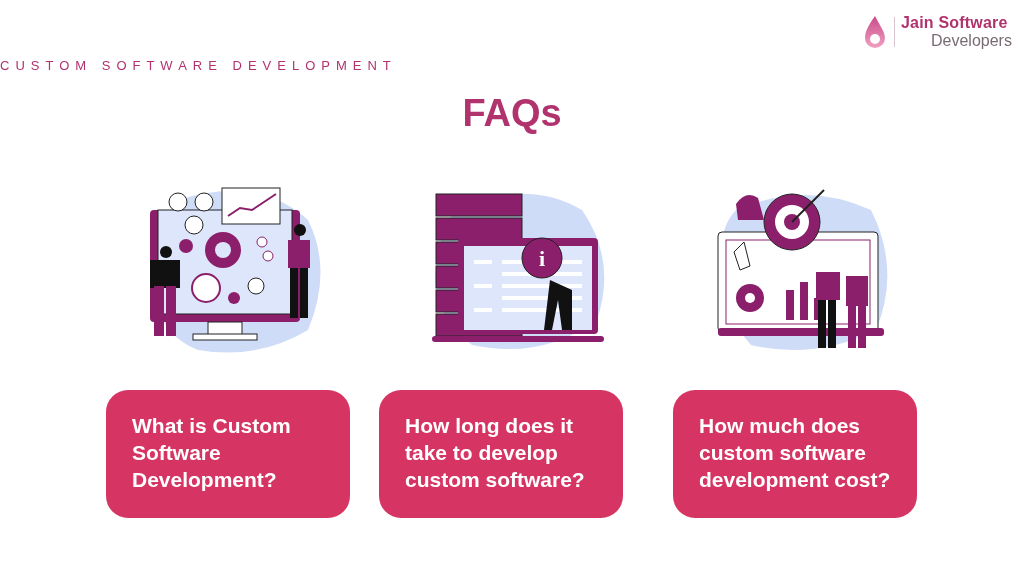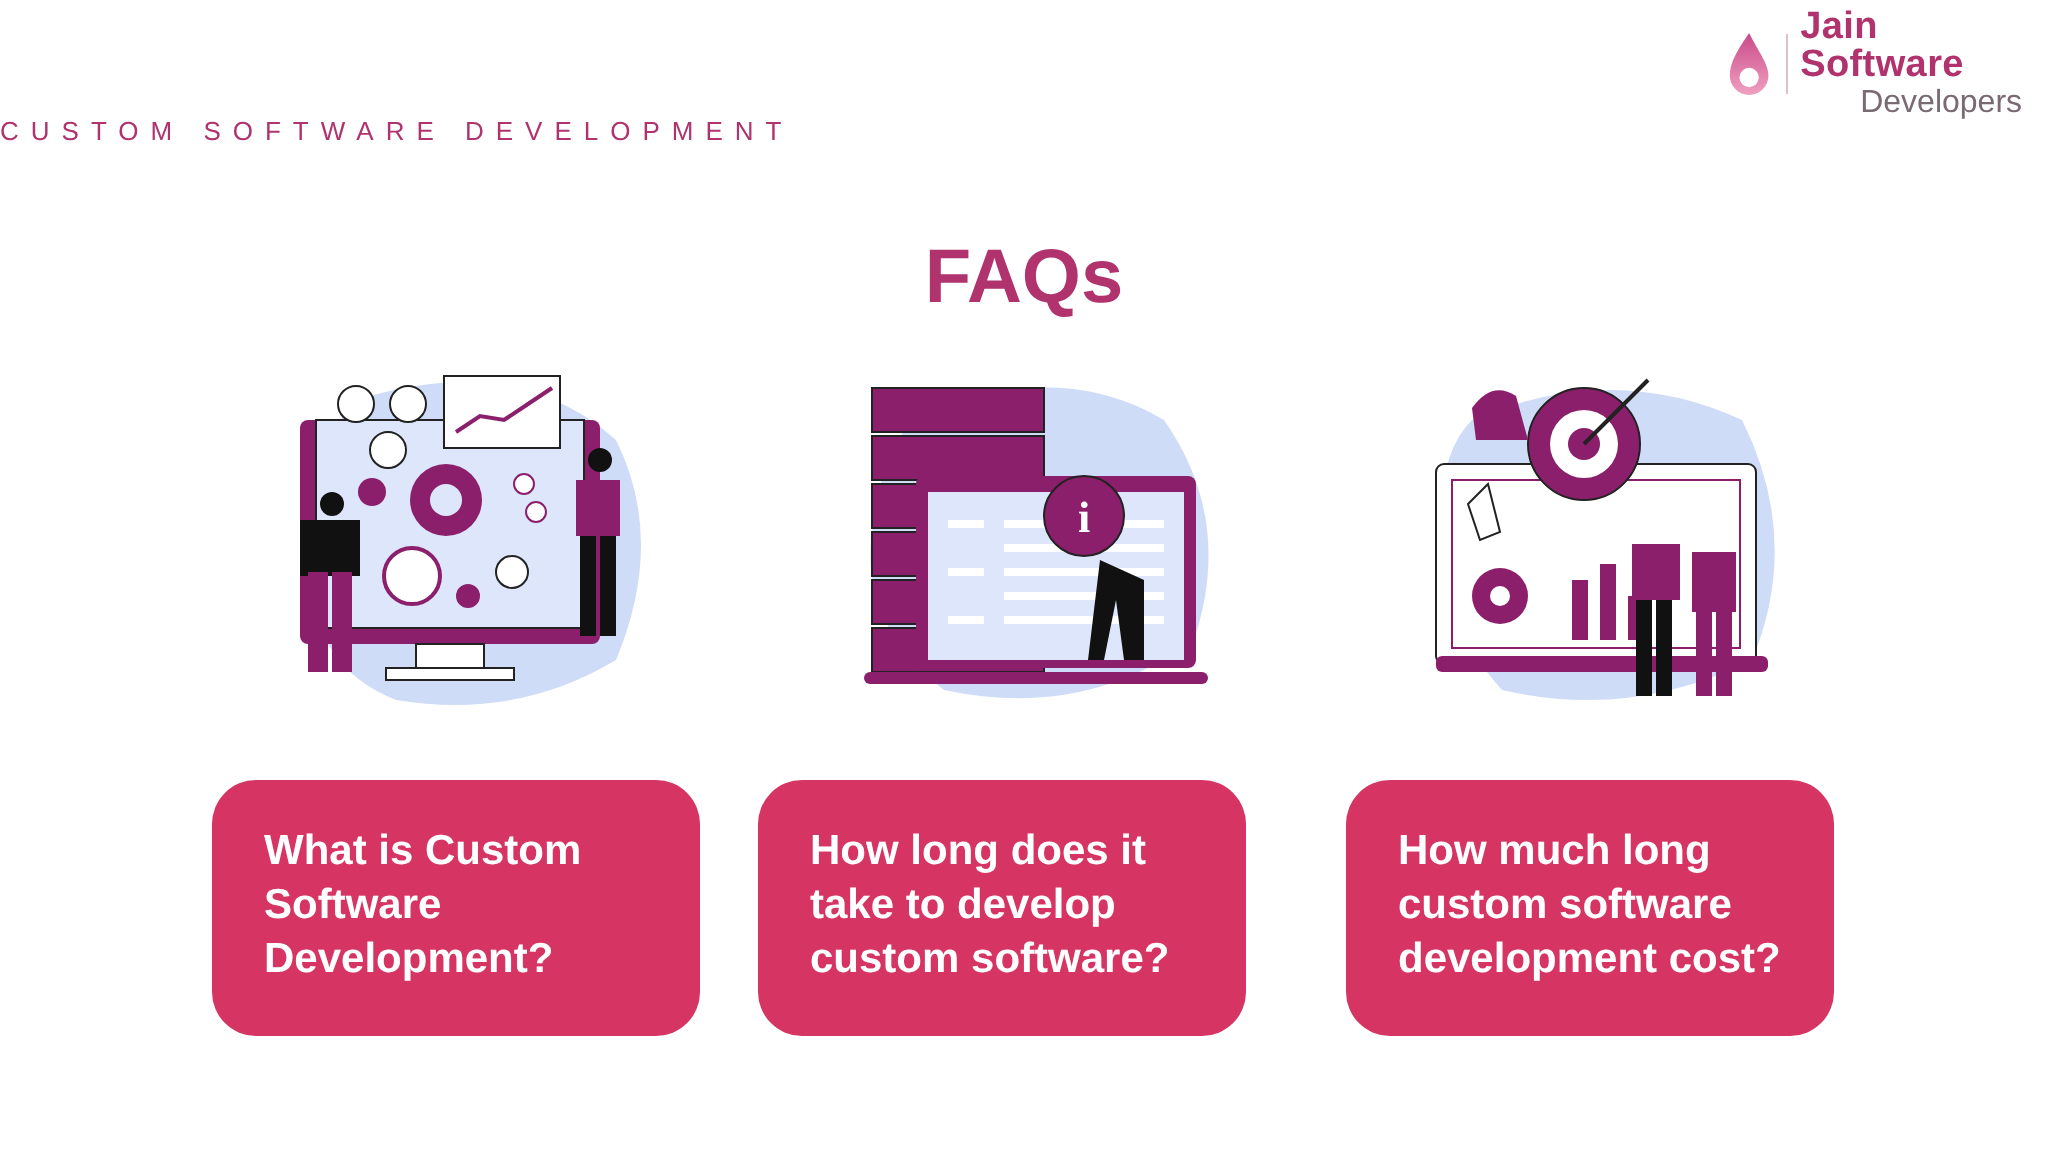--- a/index.html
+++ b/index.html
@@ -1,24 +1,24 @@
 <!DOCTYPE html>
 <html><head>
 <meta charset="utf-8">
 <style>
   html,body{margin:0;padding:0;}
   body{width:1024px;height:576px;background:#ffffff;position:relative;overflow:hidden;font-family:"Liberation Sans",sans-serif;}
   .logo{position:absolute;left:862px;top:12px;width:160px;height:40px;display:flex;align-items:center;}
   .logo-mark{width:26px;height:36px;margin-right:6px;}
   .logo-div{width:1px;height:30px;background:#d9c3cf;margin-right:6px;}
   .logo-text{display:flex;flex-direction:column;line-height:1;}
-  .logo-name{color:#b0336e;font-size:19px;font-weight:bold;letter-spacing:0.2px;}
+  .logo-name{color:#b0336e;font-size:16px;font-weight:bold;letter-spacing:0.2px;}
   .logo-sub{color:#7a6a74;font-size:16px;margin-left:30px;margin-top:2px;}
   .eyebrow{position:absolute;left:0;right:0;top:58px;text-align:left;color:#b0336e;font-size:13px;letter-spacing:6px;}
-  .title{position:absolute;left:0;right:0;top:92px;text-align:center;color:#b0336e;font-size:38px;font-weight:bold;margin-top:26px;}
+  .title{position:absolute;left:0;right:0;top:92px;text-align:center;color:#b0336e;font-size:38px;font-weight:bold;}
   .illus{position:absolute;top:180px;width:190px;height:180px;}
   .card{position:absolute;top:390px;width:244px;height:128px;background:#d63463;border-radius:22px;color:#fff;font-size:21px;font-weight:bold;line-height:27px;box-sizing:border-box;padding:22px 18px 0 26px;}
 </style>
 </head>
 <body>
 
 <div class="logo">
   <svg class="logo-mark" viewBox="0 0 26 36">
     <defs>
         <linearGradient id="lg" x1="0" y1="0" x2="0" y2="1">
@@ -122,14 +122,14 @@
   <path d="M30 24 Q40 10 52 18 L58 40 L32 40Z" fill="#8b1f6b"></path>
 </svg>
 
 <div class="card" style="left:106px;">
   <span>What is Custom Software Development?</span>
 </div>
 <div class="card" style="left:367px;margin-left:12px;">
   <span>How long does it take to develop custom software?</span>
 </div>
 <div class="card" style="left:673px;">
-  <span>How much long custom software development cost?</span>
+  <span>How much does custom software development cost?</span>
 </div>
 
 </body></html>

